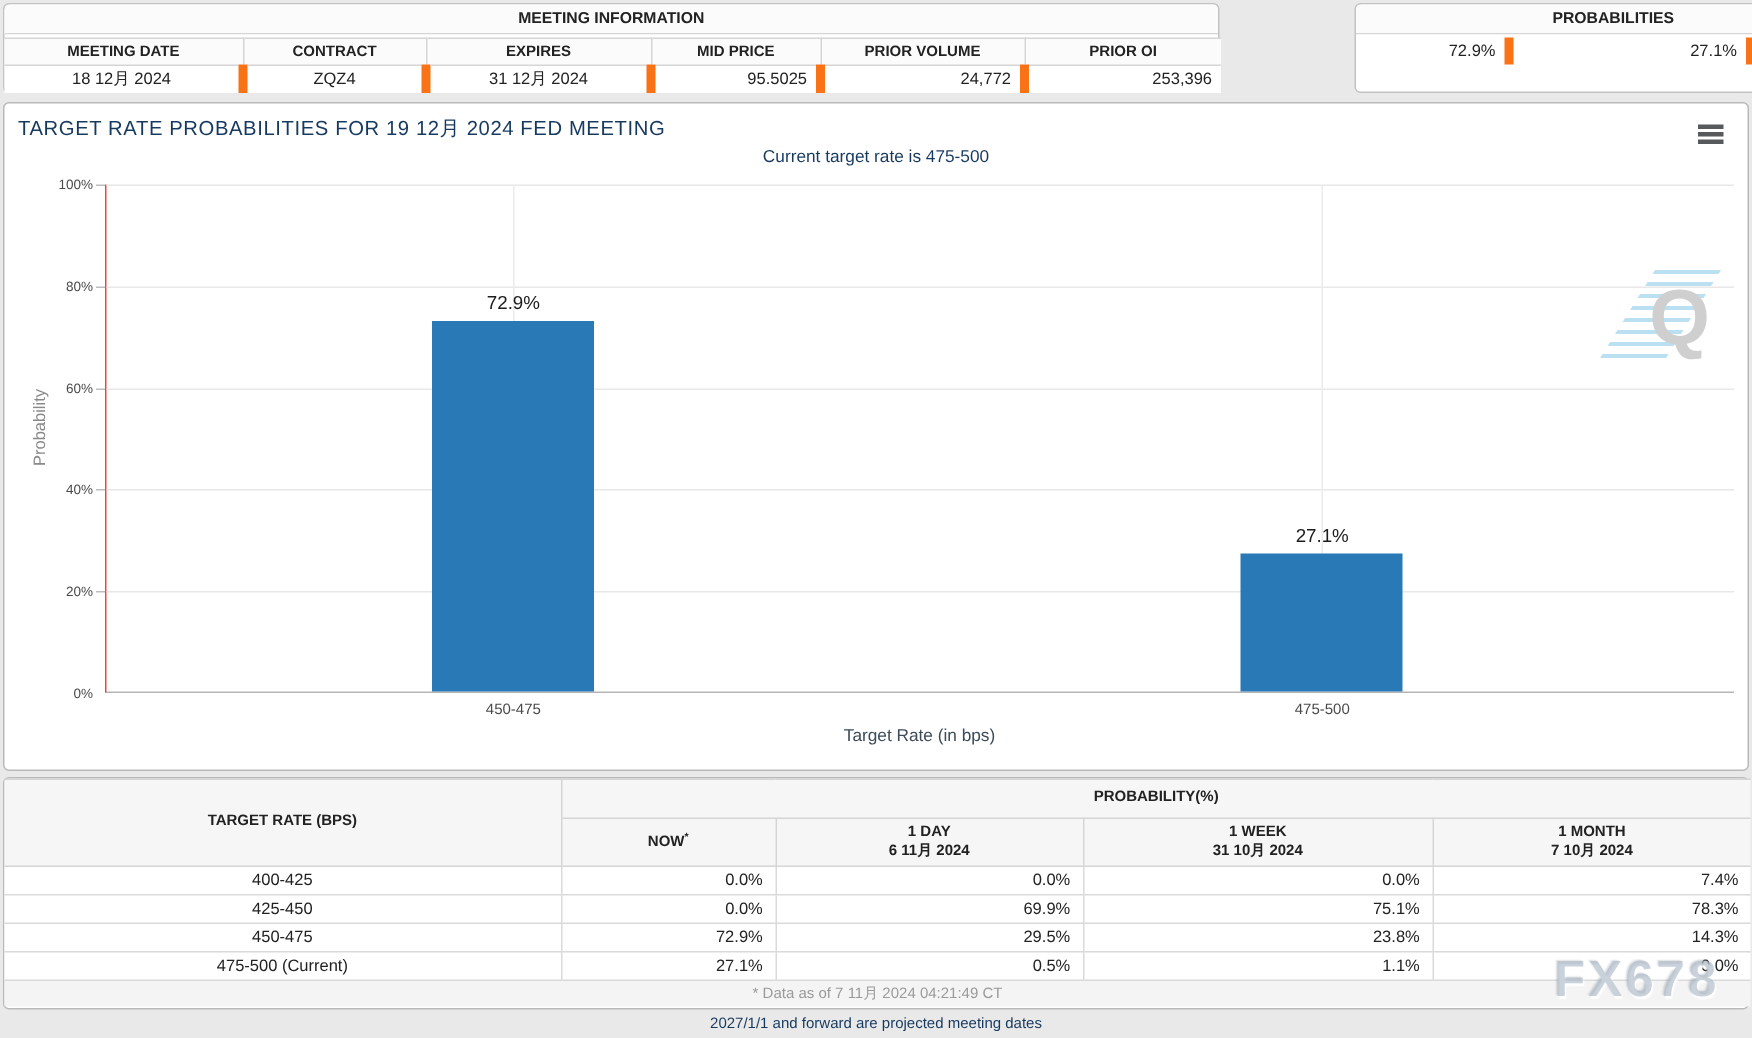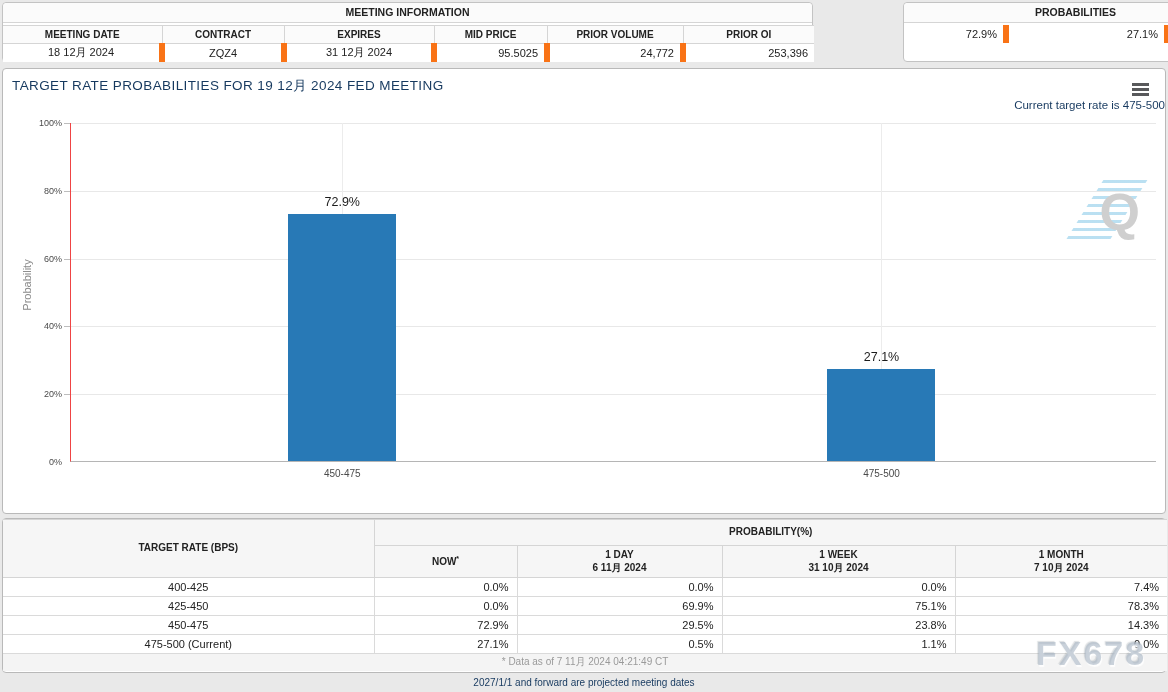--- a/index.html
+++ b/index.html
@@ -12,21 +12,21 @@
   .tbl-title { height:20px; line-height:19px; text-align:center; font-size:10.5px; font-weight:bold; background:#fbfbfb; border-bottom:1px solid #d5d5d5; border-radius:4px 4px 0 0; }
   table.minitbl { width:100%; border-collapse:collapse; margin-top:2px; table-layout:fixed; }
   table.minitbl th { font-size:10px; font-weight:bold; height:18px; background:#fbfbfb; border:1px solid #d5d5d5; border-left:none; text-align:center; }
   table.minitbl th:last-child, table.minitbl td:last-child { border-right:none; }
   table.minitbl td { font-size:11px; height:18px; border-right:6px solid #f97316; padding:0 6px; background:#fff; }
   td.c { text-align:center; } td.r { text-align:right; }
 
   
   #panel-chart { left:2px; top:68px; width:1164px; height:446px; border-color:#b9b9b9; }
   #chart-title { position:absolute; left:9px; top:8px; font-size:13.5px; letter-spacing:.4px; color:#16395f; }
-  #chart-subtitle { position:absolute; left:0; right:0; top:30px; text-align:right; font-size:11.5px; color:#16395f; }
+  #chart-subtitle { position:absolute; left:0; right:0; top:30px; text-align:center; font-size:11.5px; color:#16395f; }
   #menu-icon { position:absolute; right:16px; top:14px; width:17px; height:13px; cursor:pointer; }
   #menu-icon span { display:block; height:3px; background:#58595b; margin-bottom:2px; }
   #chart-area { position:absolute; left:67px; top:54px; width:1086px; height:339px; border-left:1px solid #ef4444; border-bottom:1px solid #b5b5b5; }
   .hgrid { position:absolute; left:0; right:0; height:1px; background:#e8e8e8; }
   .vgrid { position:absolute; top:0; bottom:0; width:1px; background:#ececec; }
   .ytick { position:absolute; left:-7px; width:6px; height:1px; background:#bdbdbd; }
   .ylab { position:absolute; right:100%; margin-right:9px; font-size:9px; color:#4a4a4a; white-space:nowrap; }
   .bar-group { position:absolute; bottom:0; transform:translateX(-50%); display:flex; flex-direction:column; align-items:center; }
   .bar-label { font-size:12.5px; color:#1c1c1c; margin-bottom:5px; }
   .bar { width:108px; }
@@ -148,20 +148,21 @@
 
     <div class="xlab" style="left:25%">450-475</div>
     <div class="xlab" style="left:74.7%">475-500</div>
 
     <div id="q-watermark">
       <div id="q-stripes"></div>
       <div id="q-letter">Q</div>
     </div>
   </div>
 
+  <div id="xaxis-title">Target Rate (in bps)</div>
   <div id="yaxis-title">Probability</div>
 </div>
 
 <div class="panel" id="panel-table">
   <table class="bigtbl">
     <colgroup>
         <col style="width:371px">
         <col style="width:143px">
         <col style="width:205px">
         <col style="width:233px">

